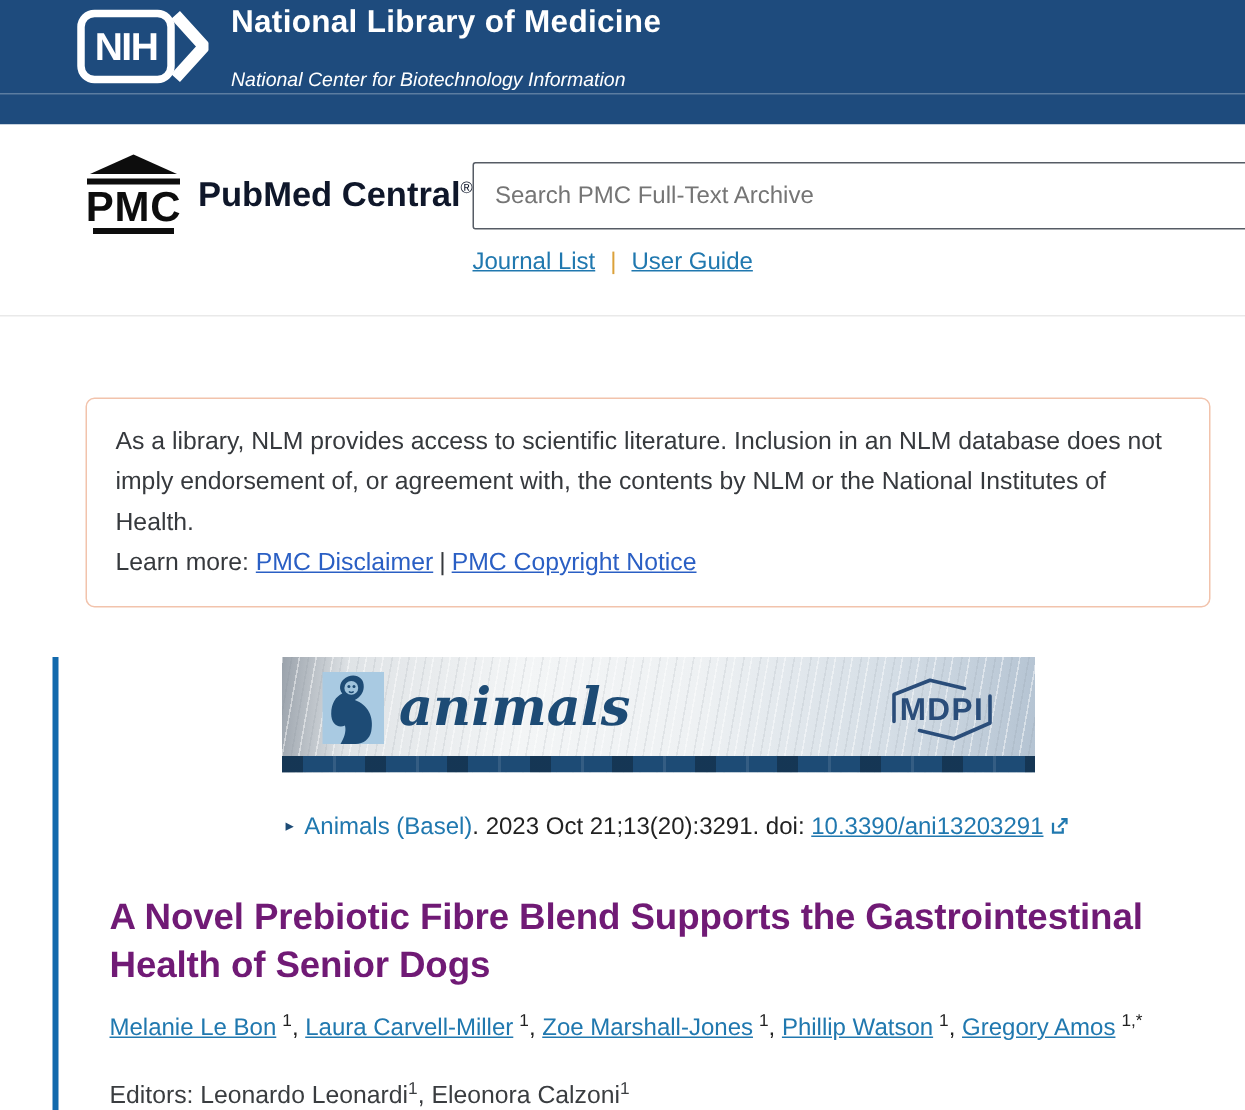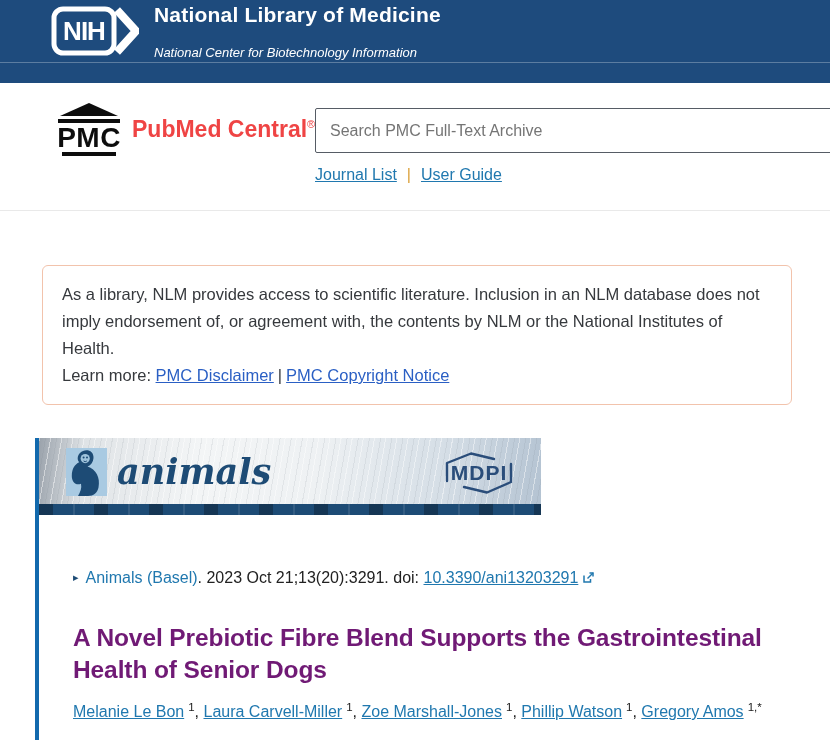--- a/index.html
+++ b/index.html
@@ -15,54 +15,54 @@
 
   
   .pmc-header { position:relative; height:128px; background:#fff; border-bottom:1px solid #e9e9e9;padding-left:48px; }
   .pmc-lockup { position:absolute; left:57px; top:20px; display:flex; align-items:center; gap:11px; cursor:pointer; }
   .pmc-mark { display:flex; flex-direction:column; align-items:center; width:64px; }
   .pmc-roof { width:0; height:0; border-left:29px solid transparent; border-right:29px solid transparent;
     border-bottom:13px solid #0d0d0d; margin-bottom:3px; }
   .pmc-bar-top { width:62px; height:4px; background:#0d0d0d; }
   .pmc-acronym { font-size:28px; font-weight:800; color:#0d0d0d; line-height:1.05; letter-spacing:.5px; }
   .pmc-bar-bottom { width:54px; height:4px; background:#0d0d0d; }
-  .pmc-wordmark { font-size:23px; font-weight:700; color:#ef4444; }
+  .pmc-wordmark { font-size:23px; font-weight:700; color:#0f172a; }
   .pmc-wordmark sup { font-size:11px; font-weight:400; }
   .search-col { position:absolute; left:315px; top:25px; }
   .search-input { width:545px; height:45px; border:1px solid #565c65; border-radius:2px;
     font-size:16px; padding:0 14px; color:#212121; font-family:"Liberation Sans",sans-serif; }
   .search-input::placeholder { color:#757575; }
   .links-row { margin-top:13px; font-size:16px; }
   a.teal { color:#2078af; text-decoration:underline; cursor:pointer; }
   .gold-pipe { color:#dba13a; margin:0 10px; }
 
   
-  .disclaimer { margin:54px 0 0 42px; width:750px; min-height:107px; border:1.5px solid #f2c3ac;
+  .disclaimer { margin:54px 0 0 57px; width:750px; min-height:107px; border:1.5px solid #f2c3ac;
     border-radius:6px; padding:15px 19px; font-size:16.5px; line-height:27px; color:#36393d; }
   a.dblue { color:#2a5fc4; text-decoration:underline; cursor:pointer; }
   .dis-sep { color:#36393d; margin:0 4px; }
 
   
   .article { margin-top:33px; margin-left:35px; border-left:4px solid #1269ad; height:335px; }
 
-  .banner { position:relative; width:502px; height:77px;
+  .banner { position:relative; margin-left:149px; width:502px; height:77px;
     background:
       repeating-linear-gradient(100deg, rgba(255,255,255,.45) 0 1px, rgba(0,0,0,0) 1px 6px, rgba(120,130,140,.12) 6px 7px, rgba(0,0,0,0) 7px 11px),
       linear-gradient(95deg,#9aa2ab 0%,#dfe3e6 9%,#f3f5f6 32%,#eef1f3 55%,#d5dee6 80%,#b4c3d2 100%);
     overflow:hidden; }
   .monkey-tile { position:absolute; left:27px; top:10px; width:41px; height:48px; background:#a9cae2; }
   .journal-name { position:absolute; left:78px; top:13px; font-family:"DejaVu Serif",serif;
     font-style:italic; font-weight:600; font-size:35px; color:#1d4b75; }
   .mdpi { position:absolute; right:20px; top:12px; }
   .banner-bottom { position:absolute; left:0; bottom:0; width:100%; height:11px;
     background:
       repeating-linear-gradient(90deg, rgba(0,0,0,.28) 0 14px, rgba(0,0,0,0) 14px 34px, rgba(255,255,255,.10) 34px 36px, rgba(0,0,0,0) 36px 55px),
       #1d4b75; }
 
-  .citation { margin:54px 0 0 34px; font-size:16px; color:#212121; }
+  .citation { margin:28px 0 0 34px; font-size:16px; color:#212121;text-align:center; }
   .cite-marker { color:#1d4b75; font-size:11px; margin-right:7px; vertical-align:2px; }
   .ext-icon { margin-left:4px; vertical-align:-1px; }
 
   .article-title { margin:35px 0 0 34px; width:745px; font-size:24.5px; line-height:31.5px;
     font-weight:700; color:#701a75; letter-spacing:-.1px; }
 
   .authors { margin:16px 0 10px 34px; font-size:16px; color:#212121; }
   .authors sup { font-size:11.5px; color:#212121; margin-left:4px; }
   .editors { margin:25px 0 0 34px; font-size:16.5px; color:#3a3d40; }
   .editors sup { font-size:11.5px; }

